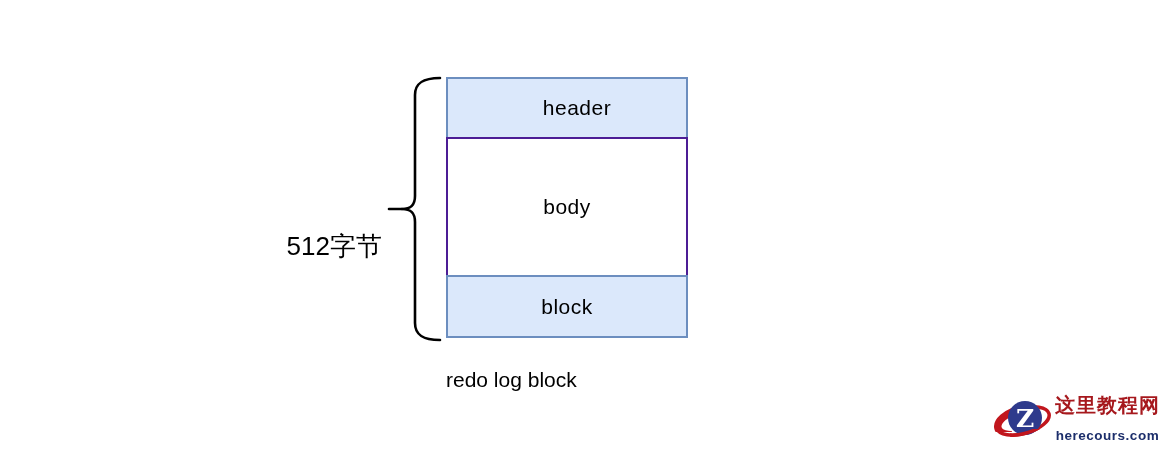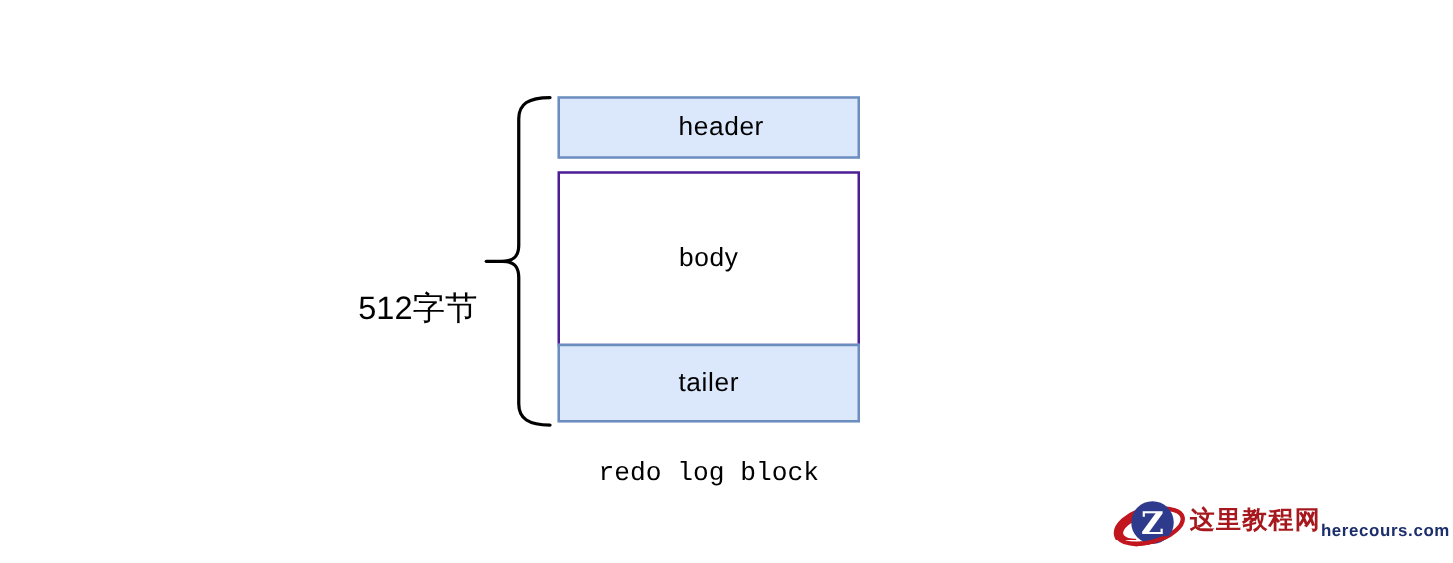--- a/index.html
+++ b/index.html
@@ -42,21 +42,21 @@
     box-sizing: border-box;
     display: flex;
     align-items: center;
     justify-content: center;
     font-size: 21px;
     letter-spacing: 0.5px;
     color: #000000;
   }
   .block-header {
     top: 77px;
-    height: 50px;
+    height: 62px;
     background: #dbe8fb;
     border: 2px solid #6c8ebf;
     z-index: 1;
     padding-left: 20px;
   }
   .block-body {
     top: 137px;
     height: 140px;
     background: #ffffff;
     border: 2px solid #4c1d95;
@@ -68,43 +68,42 @@
     background: #dbe8fb;
     border: 2px solid #6c8ebf;
     z-index: 3;
   }
   
   .caption {
     position: absolute;
     left: 446px;
     top: 366px;
     width: 242px;
-    text-align: center;
+    text-align: left;
     font-size: 21px;
     line-height: 27px;
     color: #000000;
     white-space: nowrap;
-    font-family: Liberation Mono, monospace;
   }
   
   .watermark {
     position: absolute;
     right: 2px;
     bottom: 2px;
     display: flex;
     align-items: center;
   }
   .wm-logo {
     display: block;
     margin-right: 3px;
   }
   .wm-text {
     display: flex;
-    flex-direction: row;
-    align-items: flex-start;
+    flex-direction: column;
+    align-items: center;
     padding-bottom: 2px;
   }
   .wm-name {
     font-size: 20px;
     line-height: 22px;
     font-weight: bold;
     color: #a6181d;
     letter-spacing: 1px;
     white-space: nowrap;
   }
@@ -130,21 +129,21 @@
 
   <div class="size-label">512字节</div>
 
   <div class="block block-header">
     <span>header</span>
   </div>
   <div class="block block-body">
     <span>body</span>
   </div>
   <div class="block block-tailer">
-    <span>tailer</span>
+    <span>block</span>
   </div>
 
   <div class="caption">redo log block</div>
 
   <div class="watermark">
     <svg class="wm-logo" width="62" height="56" viewBox="0 0 62 56" aria-hidden="true">
       <defs>
         <clipPath id="crescentClip">
             <rect x="0" y="4" width="22" height="36"></rect>
           </clipPath>

